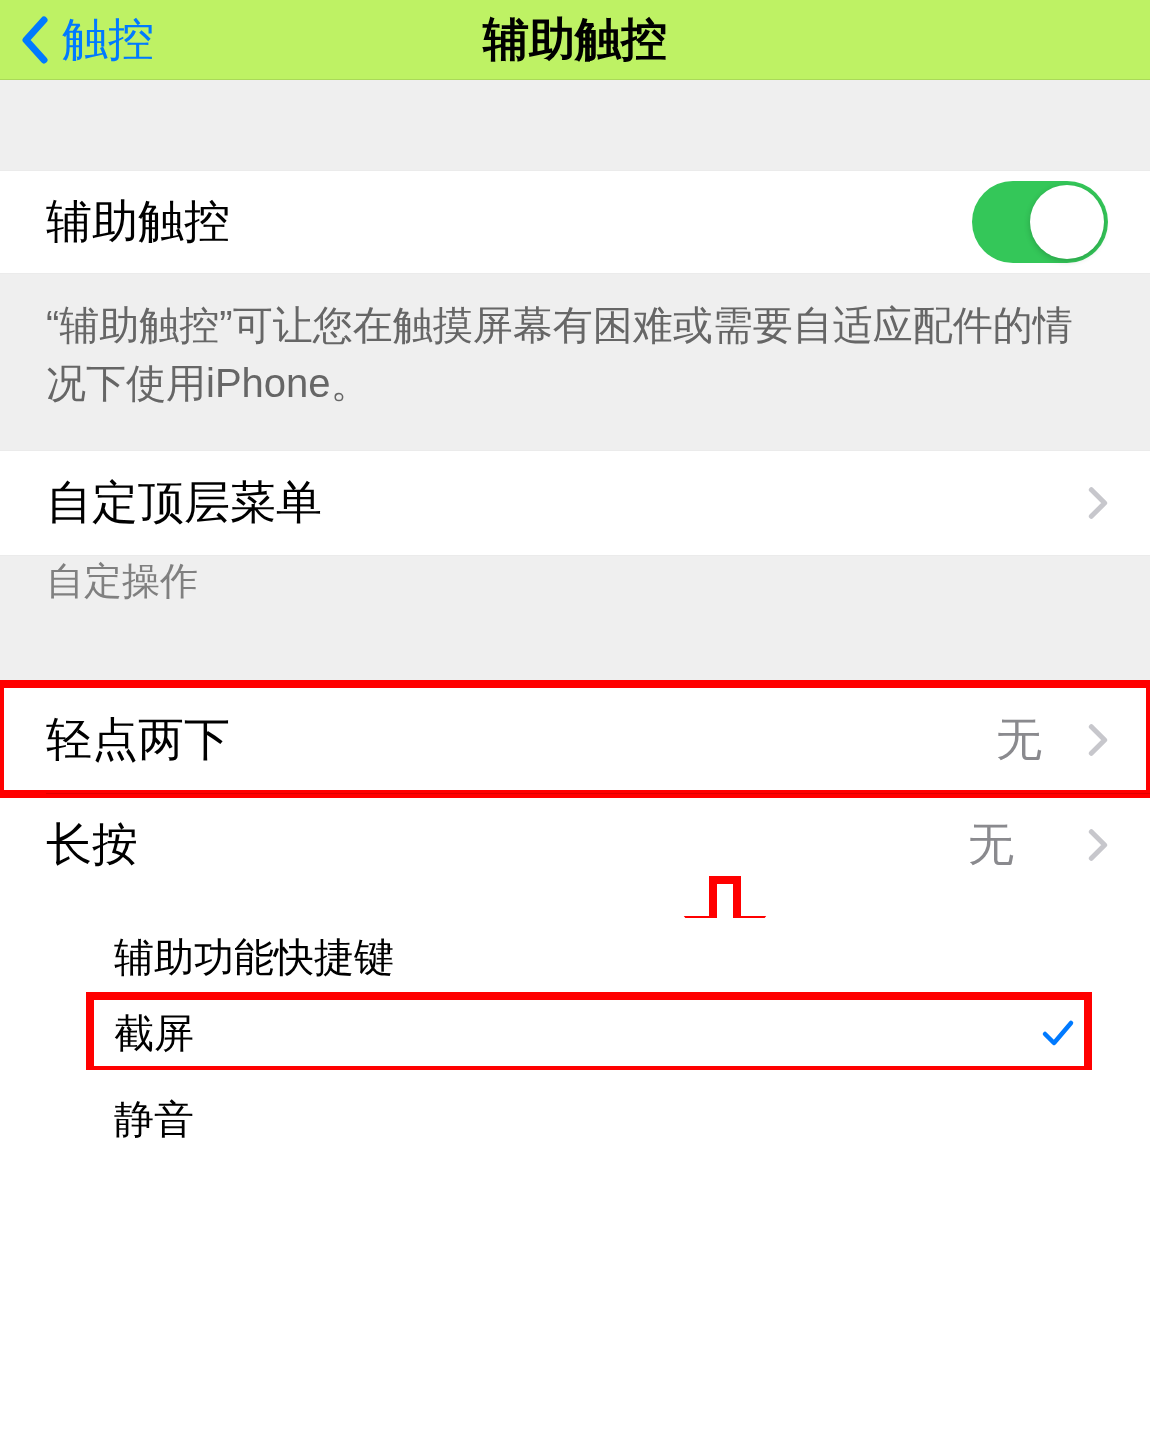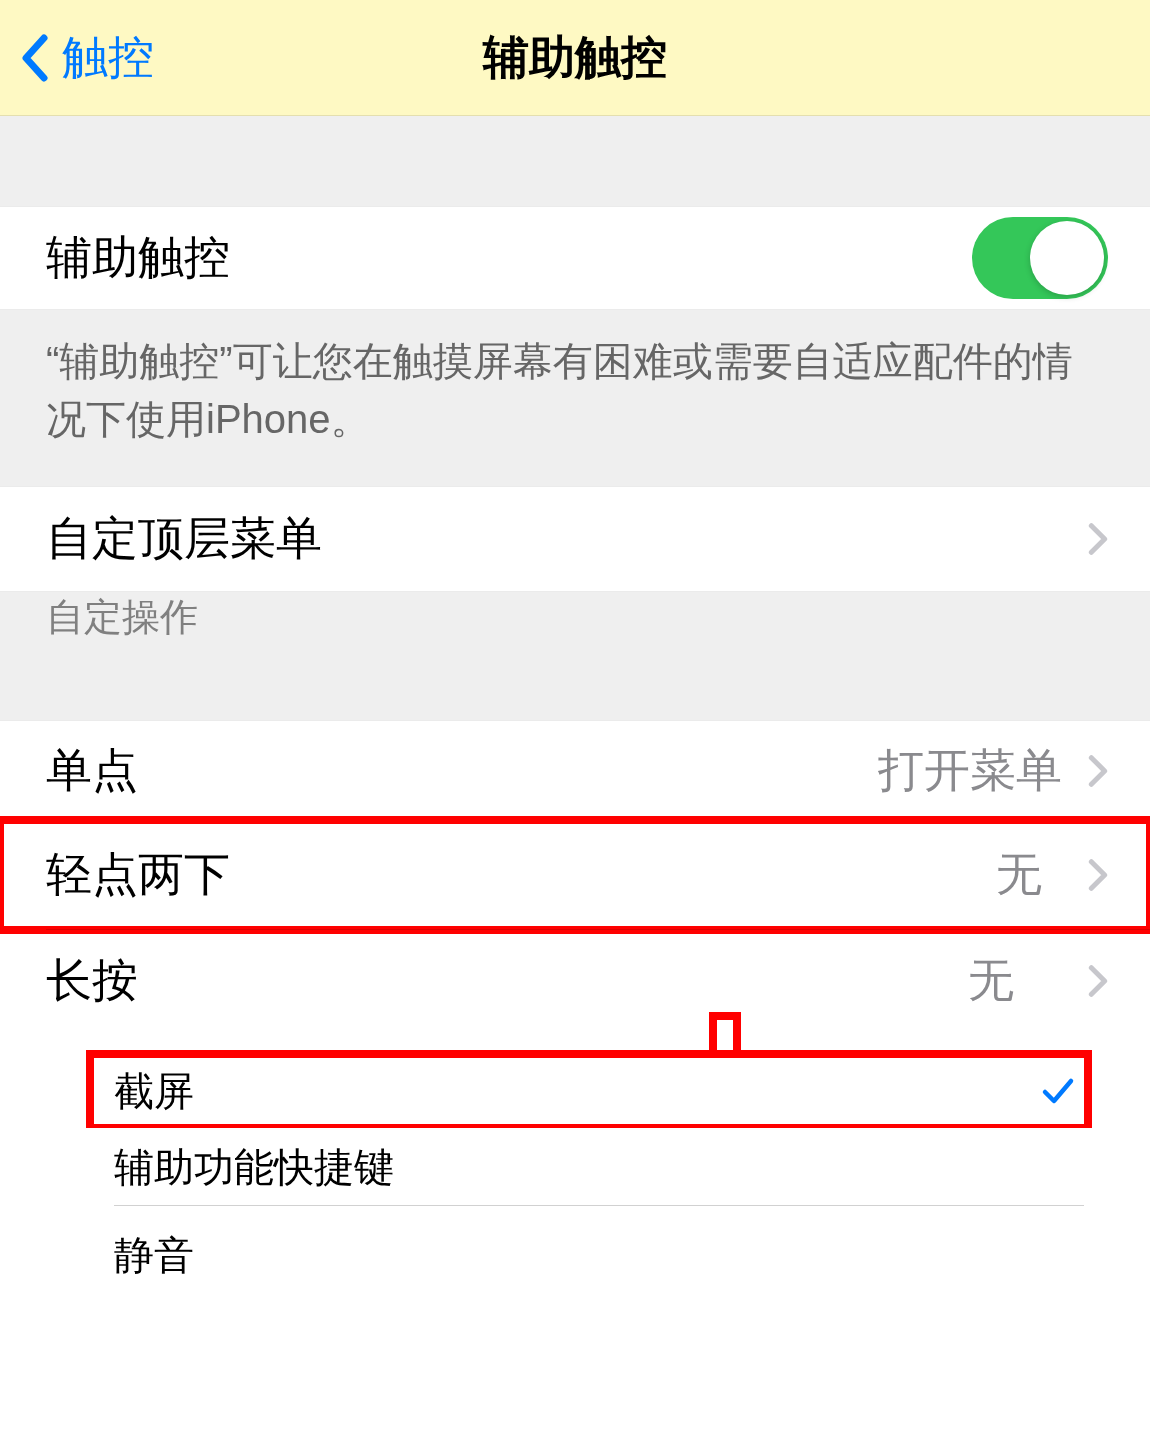--- a/index.html
+++ b/index.html
@@ -9,22 +9,22 @@
       -webkit-font-smoothing: antialiased;
     }
     body {
       font-family: -apple-system, "PingFang SC", "Helvetica Neue", Arial, sans-serif;
       background: #fff;
       width: 1150px;
       height: 1431px;
       overflow: hidden;
     }
     .nav-bar {
-      height: 116px;
-      background: #fef9c3;
+      height: 80px;
+      background: #bef264;
       border-bottom: 1px solid rgba(0,0,0,0.1);
       display: flex;
       align-items: center;
       position: relative;
     }
     .back-button {
       display: flex;
       align-items: center;
       padding-left: 20px;
       color: #007aff;
@@ -223,27 +223,20 @@
     <polyline points="2,2 10,10 2,18"></polyline>
   </svg>
 </div>
 
 <div class="section-footer">
   <span class="section-header-text">自定操作</span>
 </div>
 
 <div class="cell-group">
 
-  <div class="cell cell-inner-border" style="height:100px;">
-    <span class="cell-label">单点</span>
-    <span class="cell-value">打开菜单</span>
-    <svg class="chevron-right" viewBox="0 0 12 20" fill="none" stroke="#c7c7cc" stroke-width="3" stroke-linecap="round" stroke-linejoin="round">
-      <polyline points="2,2 10,10 2,18"></polyline>
-    </svg>
-  </div>
 
   <div class="cell cell-inner-border highlight-red" style="height:110px;gap:20px;">
     <span class="cell-label">轻点两下</span>
     <span class="cell-value">无</span>
     <svg class="chevron-right" viewBox="0 0 12 20" fill="none" stroke="#c7c7cc" stroke-width="3" stroke-linecap="round" stroke-linejoin="round">
       <polyline points="2,2 10,10 2,18"></polyline>
     </svg>
   </div>
 
   <div class="cell" style="height:102px;border-bottom:none;gap:48px;">
@@ -257,28 +250,28 @@
 </div>
 
 <div class="arrow-block">
   <svg class="arrow-svg" viewBox="0 0 90 100" fill="none" stroke="#ff0000" stroke-width="8" stroke-linejoin="miter">
     <path d="M 33 8 L 57 8 L 57 48 L 78 48 L 45 90 L 12 48 L 33 48 Z"></path>
   </svg>
 </div>
 
 <div class="submenu">
 
+  <div class="submenu-cell submenu-divider">
+    <span class="submenu-label">辅助功能快捷键</span>
+  </div>
+
   <div class="submenu-cell submenu-highlight">
     <span class="submenu-label">截屏</span>
     <svg class="checkmark" viewBox="0 0 36 36" fill="none" stroke="#007aff" stroke-width="4.5" stroke-linecap="round" stroke-linejoin="round">
       <polyline points="5,19 14,28 31,8"></polyline>
     </svg>
   </div>
 
-  <div class="submenu-cell submenu-divider">
-    <span class="submenu-label">辅助功能快捷键</span>
-  </div>
-
   <div class="submenu-cell" style="padding-top:20px;">
     <span class="submenu-label">静音</span>
   </div>
 
 </div>
 
 </body></html>

